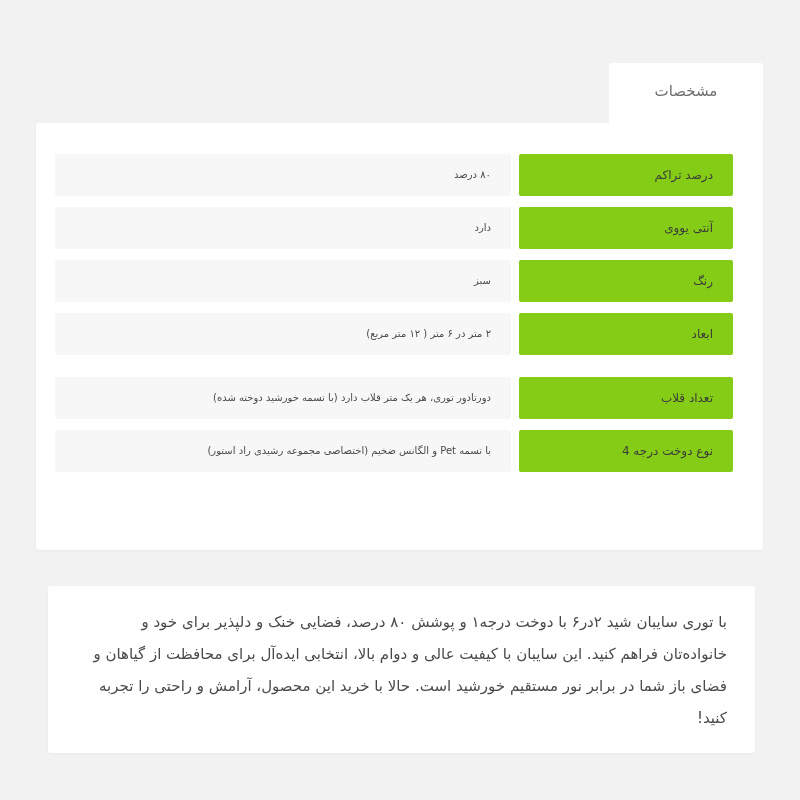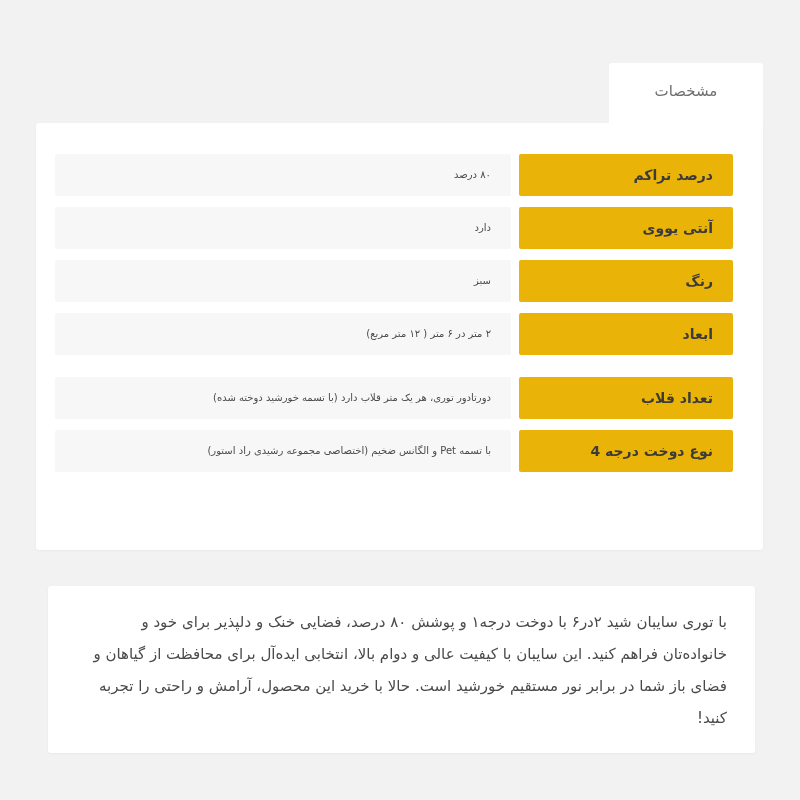--- a/index.html
+++ b/index.html
@@ -41,25 +41,25 @@
   .spec-row {
     display: flex;
     column-gap: 8px;
     margin-bottom: 11px;
   }
   .spec-label {
     width: 214px;
     flex: 0 0 214px;
     height: 42px;
     line-height: 42px;
-    background: #eab308;
+    background: #84cc16;
     border-radius: 2px;
     padding: 0 20px;
-    font-size: 14px;
-    font-weight: 700;
+    font-size: 12px;
+    font-weight: 400;
     color: #3b3b3b;
     white-space: nowrap;
     overflow: hidden;
   }
   .spec-value {
     flex: 1 1 auto;
     height: 42px;
     line-height: 42px;
     background: #f7f7f7;
     border-radius: 2px;

